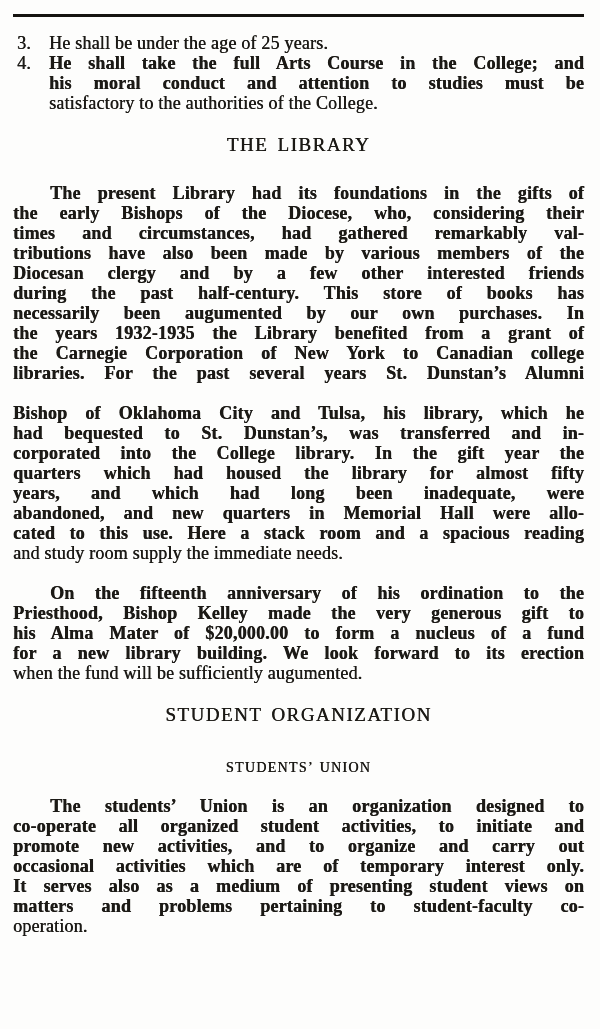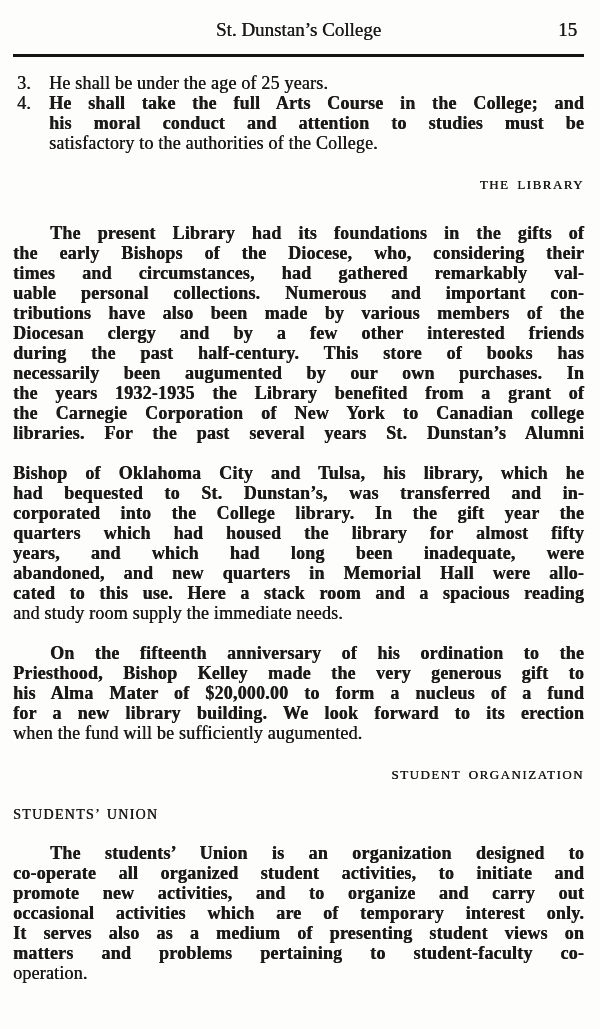--- a/index.html
+++ b/index.html
@@ -32,61 +32,57 @@
   .line, .num { font-size: 18px; line-height: 20px; letter-spacing: 0.2px; }
   .j { text-align: justify; text-align-last: justify; font-weight: bold; }
   .first { text-indent: 37px; }
 
   .block.list { margin-top: 16px; }
   .list-item { position: relative; padding-left: 36px; }
   .num { position: absolute; left: 4px; top: 0; }
 
   .block.heading {
     margin-top: 22px;
-    font-size: 13px; line-height: 20px;
-    text-align: right;
+    font-size: 19px; line-height: 20px;
+    text-align: center;
     letter-spacing: 1.5px; word-spacing: 3px;
   }
   .block.subheading {
-    margin-top: 20px;
+    margin-top: 33px;
     font-size: 14px; line-height: 20px;
+    text-align: center;
     letter-spacing: 1.3px; word-spacing: 2px;
   }
   .block.paragraph { margin-top: 20px; }
   .heading + .paragraph { margin-top: 28px; }
   .subheading + .paragraph { margin-top: 18px; }
 </style>
 </head>
 <body>
 
 <div class="page">
-  <div class="header">
-    <span class="title">St. Dunstan’s College</span>
-    <span class="pagenum">15</span>
-  </div>
   <div class="rule"></div>
   <div class="content">
       <div class="block list">
         <div class="list-item">
           <div class="num">3.</div>
           <div class="line">He shall be under the age of 25 years.</div>
         </div>
         <div class="list-item">
           <div class="num">4.</div>
           <div class="line j">He shall take the full Arts Course in the College; and</div>
           <div class="line j">his moral conduct and attention to studies must be</div>
           <div class="line">satisfactory to the authorities of the College.</div>
         </div>
       </div>
       <div class="block heading">THE LIBRARY</div>
       <div class="block paragraph">
         <div class="line j first">The present Library had its foundations in the gifts of</div>
         <div class="line j">the early Bishops of the Diocese, who, considering their</div>
         <div class="line j">times and circumstances, had gathered remarkably val-</div>
-        <div class="line j">uable personal collections. Numerous and important con-</div>
         <div class="line j">tributions have also been made by various members of the</div>
         <div class="line j">Diocesan clergy and by a few other interested friends</div>
         <div class="line j">during the past half-century. This store of books has</div>
         <div class="line j">necessarily been augumented by our own purchases. In</div>
         <div class="line j">the years 1932-1935 the Library benefited from a grant of</div>
         <div class="line j">the Carnegie Corporation of New York to Canadian college</div>
         <div class="line j">libraries. For the past several years St. Dunstan’s Alumni</div>
       </div>
       <div class="block paragraph">
         <div class="line j">Bishop of Oklahoma City and Tulsa, his library, which he</div>

